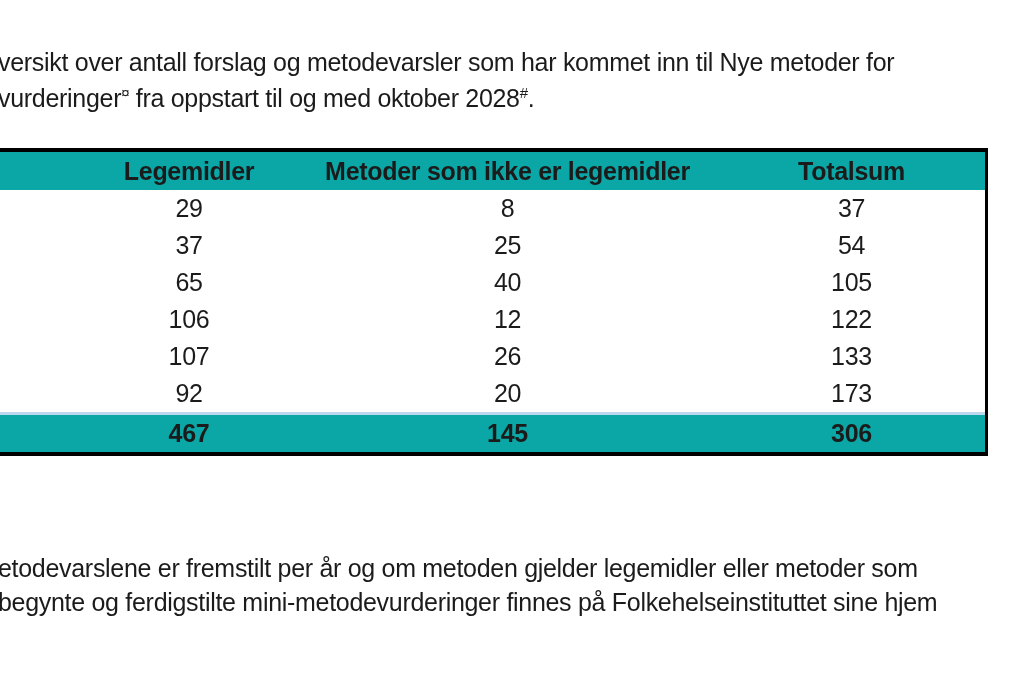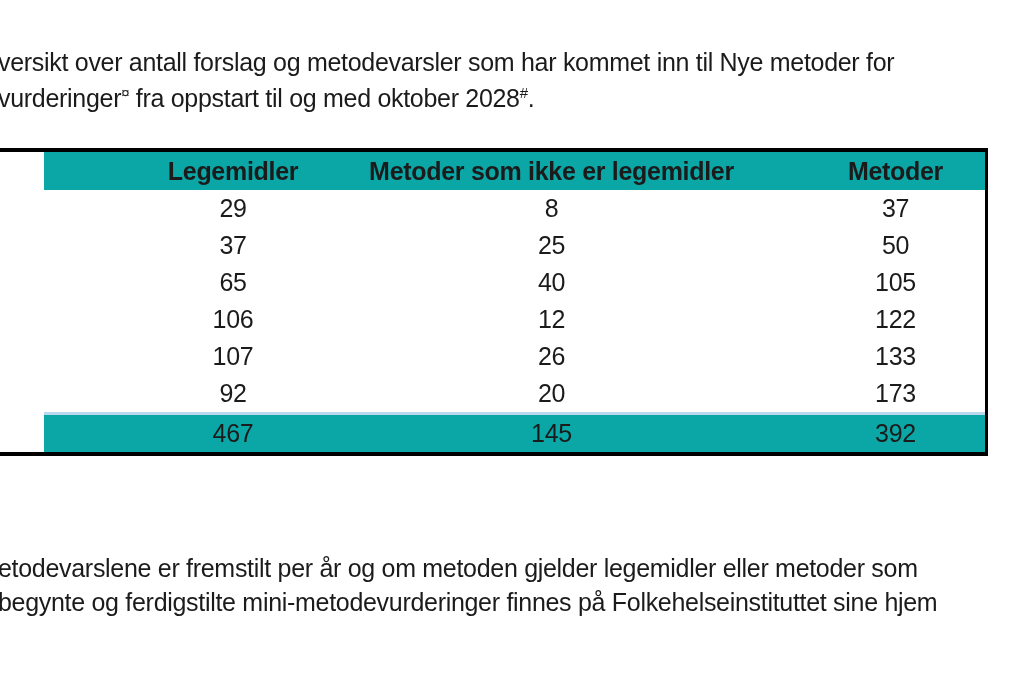--- a/index.html
+++ b/index.html
@@ -35,37 +35,36 @@
   }
   .summary-table {
     position: absolute;
     top: 148px;
     left: 0;
     width: 988px;
     border-top: 4px solid #000;
     border-right: 3px solid #000;
     border-bottom: 4px solid #000;
     background: #ffffff;
-    padding-left: 44px;
   }
   .t-row {
     display: grid;
     grid-template-columns: 78px 222px 415px 273px;
     align-items: center;
   }
   .t-head {
     height: 38px;
     background: var(--accent);
     font-weight: bold;
   }
   .t-body-row { height: 37px; }
   .t-total {
     height: 37px;
     background: var(--accent);
-    font-weight: normal;
+    font-weight: bold;
   }
   .t-divider {
     height: 3px;
     background: var(--divider);
   }
   .t-cell {
     text-align: center;
     font-size: 25px;
     letter-spacing: -0.3px;
     white-space: nowrap;
@@ -92,36 +91,36 @@
     <div class="caption-line">versikt over antall forslag og metodevarsler som har kommet inn til Nye metoder for</div>
     <div class="caption-line"><span>vurderinger</span><sup>¤</sup><span> fra oppstart til og med oktober 2028</span><sup>#</sup><span>.</span></div>
   </div>
 
   <div class="summary-table">
 
     <div class="t-row t-head">
       <div class="t-cell"></div>
       <div class="t-cell">Legemidler</div>
       <div class="t-cell">Metoder som ikke er legemidler</div>
-      <div class="t-cell">Metoder</div>
+      <div class="t-cell">Totalsum</div>
     </div>
 
     <div class="t-row t-body-row">
       <div class="t-cell"></div>
       <div class="t-cell">29</div>
       <div class="t-cell">8</div>
       <div class="t-cell">37</div>
     </div>
 
 
     <div class="t-row t-body-row">
       <div class="t-cell"></div>
       <div class="t-cell">37</div>
       <div class="t-cell">25</div>
-      <div class="t-cell">50</div>
+      <div class="t-cell">54</div>
     </div>
 
     <div class="t-row t-body-row">
       <div class="t-cell"></div>
       <div class="t-cell">65</div>
       <div class="t-cell">40</div>
       <div class="t-cell">105</div>
     </div>
 
     <div class="t-row t-body-row">
@@ -144,21 +143,21 @@
       <div class="t-cell">20</div>
       <div class="t-cell">173</div>
     </div>
 
     <div class="t-divider"></div>
 
     <div class="t-row t-total">
       <div class="t-cell"></div>
       <div class="t-cell">467</div>
       <div class="t-cell">145</div>
-      <div class="t-cell">392</div>
+      <div class="t-cell">306</div>
     </div>
 
   </div>
 
   <div class="footnote">
     <div class="footnote-line">etodevarslene er fremstilt per år og om metoden gjelder legemidler eller metoder som</div>
     <div class="footnote-line">begynte og ferdigstilte mini-metodevurderinger finnes på Folkehelseinstituttet sine hjem</div>
   </div>
 
 </div>

